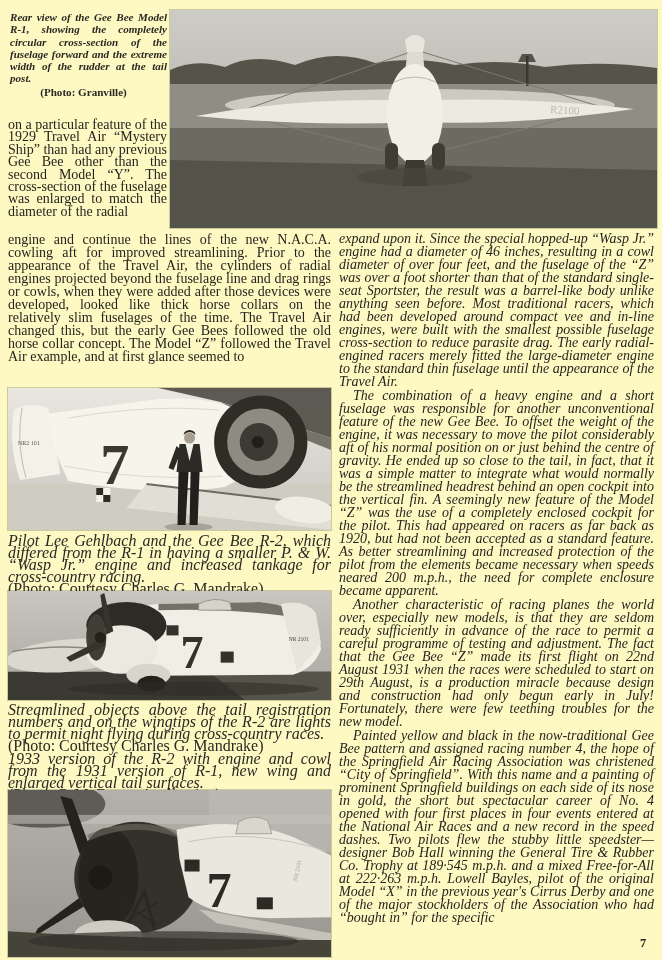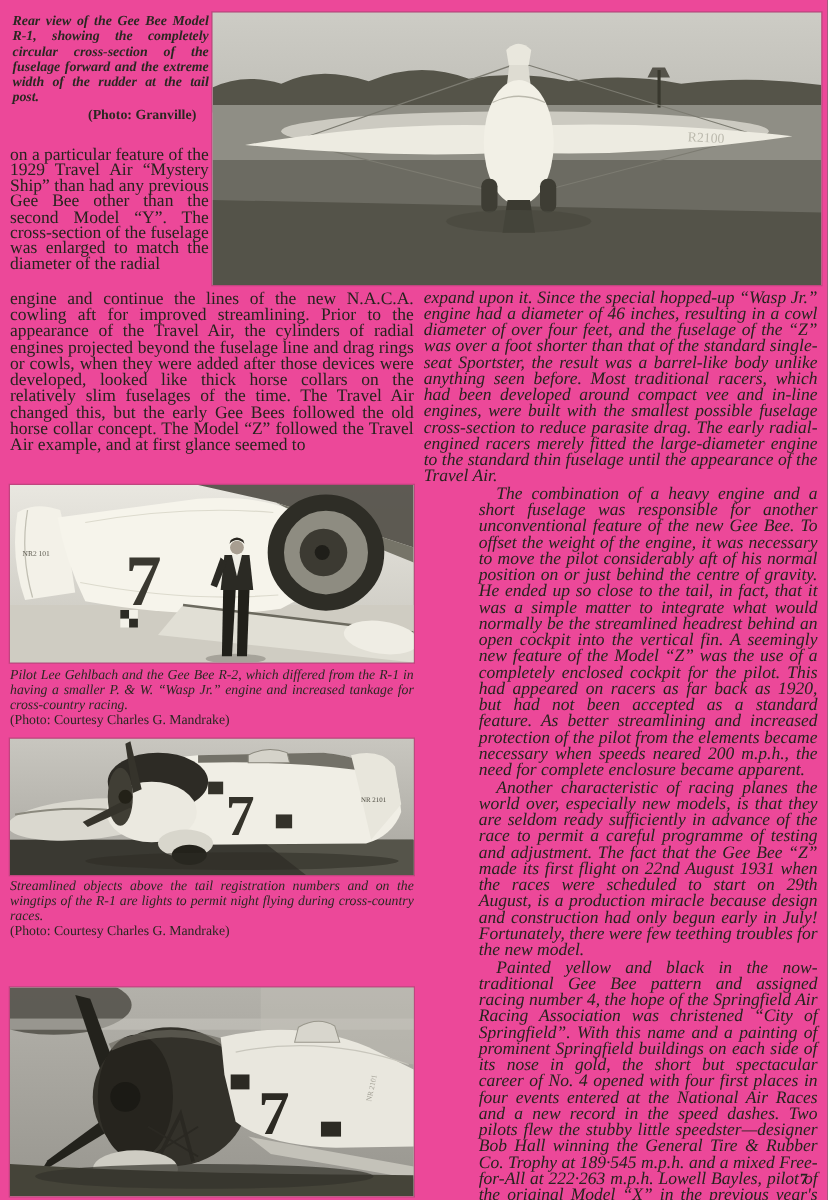--- a/index.html
+++ b/index.html
@@ -1,39 +1,39 @@
 <!DOCTYPE html>
 <html><head>
 <meta charset="utf-8">
 <style>
   * { margin:0; padding:0; box-sizing:border-box; }
   html,body { background:#6b6b6b; }
   .page {
     position:relative; width:662px; height:960px;
-    background:#ec4899;
+    background:#fef9c3;
     font-family:"Liberation Serif", serif;
     color:#26241e;
     overflow:hidden;
   }
   .abs { position:absolute; }
   .body-text {
     font-size:14px; line-height:13px;
     text-align:justify; text-justify:inter-word;
     color:#26241e;
   }
   .narrow { line-height:12.4px; }
   .caption {
-    font-style:italic; font-size:11px; line-height:11.9px;
+    font-style:italic; font-size:16px; line-height:11.9px;
     text-align:justify; color:#2a2822;
   }
   .caption-top { font-weight:bold; font-size:11.1px; line-height:12.3px; }
   .credit { font-style:normal; text-align:left; padding-right:4px; }
-  .credit-top { font-style:normal; text-align:right; padding-right:10px; margin-top:1px; }
+  .credit-top { font-style:normal; text-align:center; padding-right:10px; margin-top:1px; }
   .right-col p { text-indent:0; }
-  .right-col p + p { text-indent:14px; margin-top:1px;margin-left:44px; }
+  .right-col p + p { text-indent:14px; margin-top:1px; }
   .photo {
     position:absolute; overflow:hidden; background:#b6b4ad;
     box-shadow:0 0 0 1px rgba(60,58,50,0.25);
   }
   .photo svg { display:block; width:100%; height:100%; }
   .page-number { font-weight:bold; font-size:12.5px; color:#26241e; }
   svg text { font-family:"Liberation Serif", serif; }
 </style>
 </head>
 <body>
@@ -155,24 +155,28 @@
       <text x="172" y="76" font-size="46" font-weight="bold" fill="#34322a">7</text>
       <rect x="158" y="34" width="12" height="10" fill="#34322a"></rect>
       <rect x="212" y="60" width="13" height="11" fill="#34322a"></rect>
       <ellipse cx="140" cy="83" rx="22" ry="11" fill="#d8d6cc"></ellipse>
       <ellipse cx="143" cy="92" rx="14" ry="8" fill="#23221b"></ellipse>
       <ellipse cx="185" cy="97" rx="125" ry="7" fill="#2d2c25" opacity="0.55"></ellipse>
     </svg>
   </div>
 
   <div class="abs caption" style="left:8px; top:704px; width:323px;">
-    <span>Streamlined objects above the tail registration numbers and on the wingtips of the R-1 are lights to permit night flying during cross-country races.</span>
+    <span>Streamlined objects above the tail registration numbers and on the wingtips of the R-2 are lights to permit night flying during cross-country races.</span>
     <div class="credit">(Photo: Courtesy Charles G. Mandrake)</div>
   </div>
 
+  <div class="abs caption" style="left:8px; top:753px; width:323px;">
+    <span>1933 version of the R-2 with engine and cowl from the 1931 version of R-1, new wing and enlarged vertical tail surfaces.</span>
+    <div class="credit">(Photo: P. M. Bowers' collection)</div>
+  </div>
 
   <div class="photo" style="left:8px; top:790px; width:323px; height:167px;">
     <svg viewBox="0 0 322 168" preserveAspectRatio="none">
       <defs>
         <linearGradient id="skyB" x1="0" y1="0" x2="0" y2="1">
           <stop offset="0" stop-color="#b3b1aa"></stop>
             <stop offset="1" stop-color="#98968f"></stop>
         </linearGradient>
       </defs>
       <rect width="322" height="168" fill="url(#skyB)"></rect>

